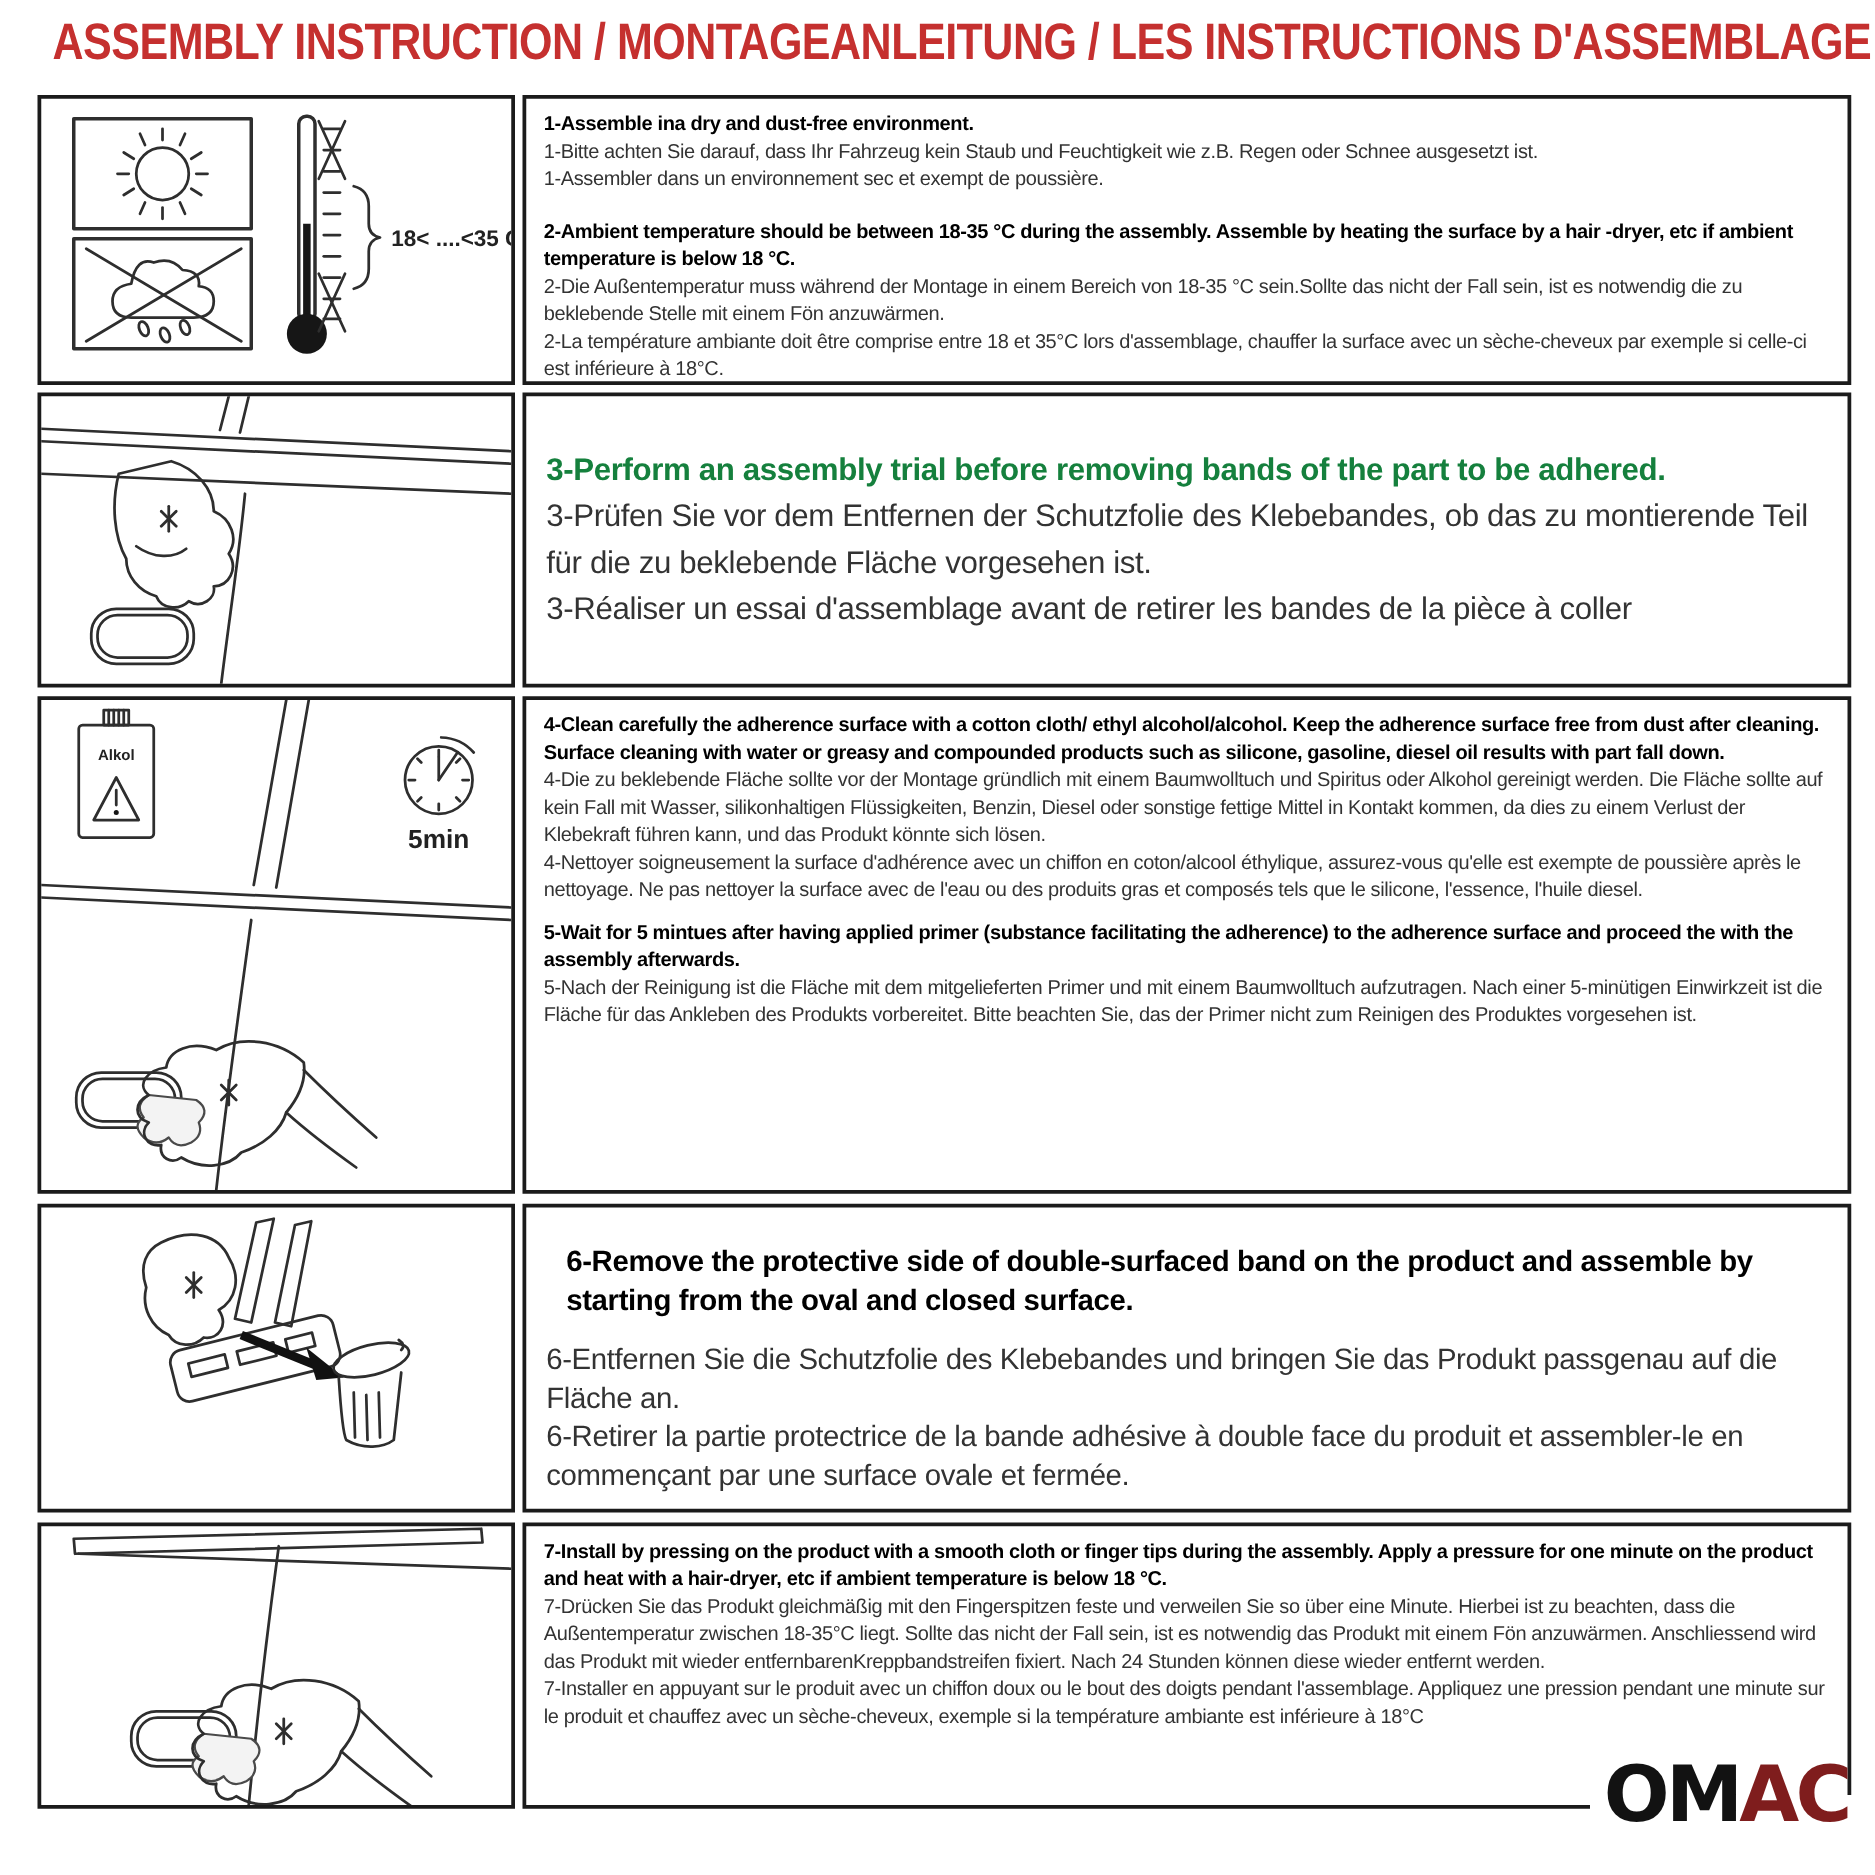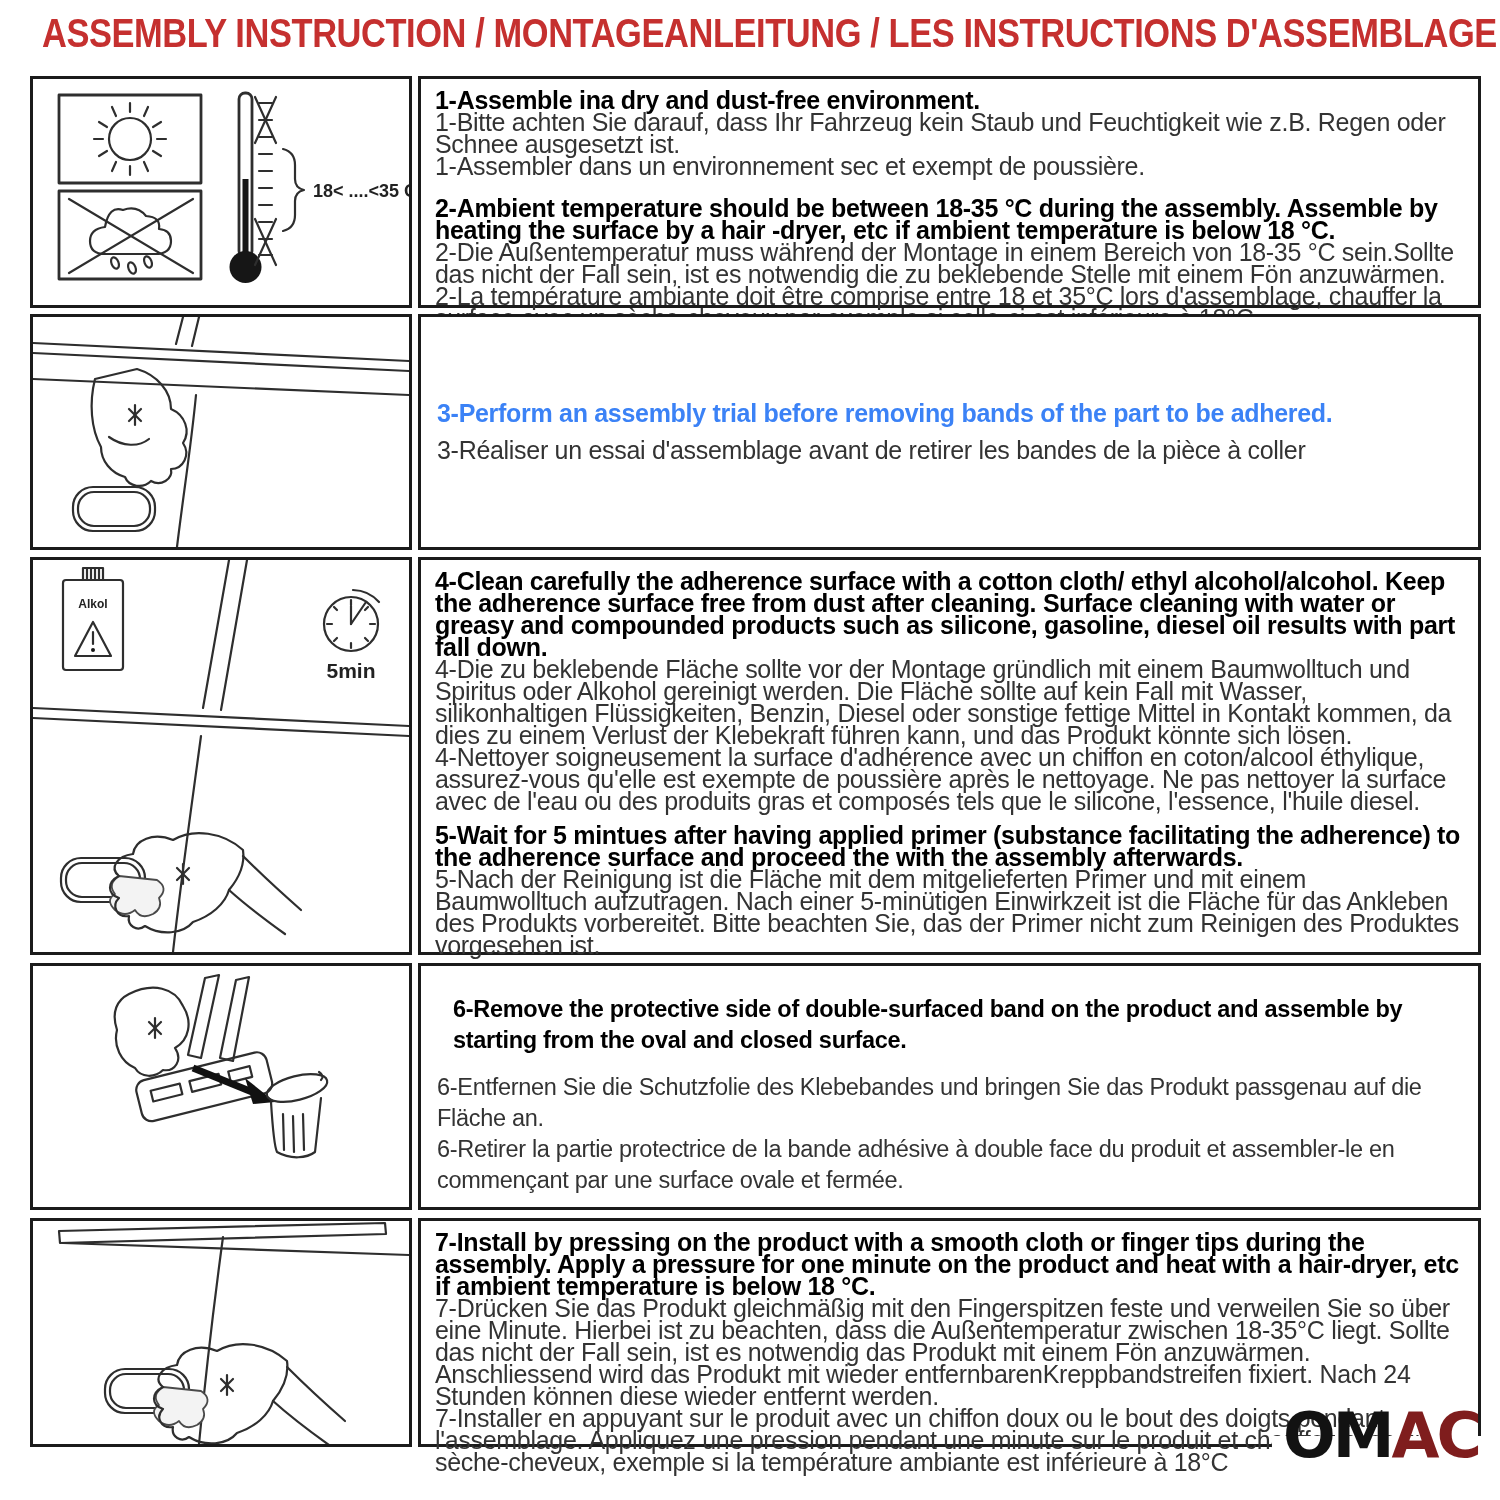--- a/index.html
+++ b/index.html
@@ -6,21 +6,21 @@
   #page{position:relative;width:1500px;height:1500px;background:#fff;overflow:hidden;
         font-family:"Liberation Sans",sans-serif;color:#111;border-radius:32px;}
 
   .title{position:absolute;left:42px;top:10px;font-size:41px;font-weight:bold;
          color:#C5302F;letter-spacing:-0.5px;white-space:nowrap;
          transform:scaleX(0.84);transform-origin:left top;}
 
   .box{position:absolute;border:3px solid #1b1b1b;background:#fff;box-sizing:border-box;}
   .img-box svg{display:block;width:100%;height:100%;}
 
-  .txt{padding:10px 16px 4px 14px;font-size:25px;line-height:22px;letter-spacing:-0.3px;color:#333;}
+  .txt{padding:10px 16px 4px 14px;font-size:16px;line-height:22px;letter-spacing:-0.3px;color:#333;}
   .txt .en{font-weight:bold;color:#000;}
   .txt p{margin:0;}
   .step-gap{height:20px;}
   .step-gap-sm{height:12px;}
 
   .txt-lg{display:flex;flex-direction:column;justify-content:center;
           font-size:25px;line-height:37px;letter-spacing:-0.3px;padding:0 20px 0 16px;}
   .txt-md{display:flex;flex-direction:column;justify-content:center;
           font-size:23.5px;line-height:31px;letter-spacing:-0.3px;padding:0 20px 0 16px;}
 
@@ -125,21 +125,22 @@
         <path class="ln" d="M76,120 C90,130 106,130 116,122"></path>
         <g class="ln" stroke-width="1.6">
           <line x1="96" y1="92" x2="108" y2="104"></line>
             <line x1="108" y1="92" x2="96" y2="104"></line>
           <line x1="102" y1="88" x2="102" y2="108"></line>
         </g>
       </g>
     </svg>
   </div>
   <div class="box txt-lg" style="left:418px;top:314px;width:1063px;height:236px;">
-    <p class="en" style="margin:0;font-weight:bold;color:#3b82f6;">3-Perform an assembly trial before removing bands of the part to be adhered.</p>
+    <p class="en" style="margin:0;font-weight:bold;color:#15803d;">3-Perform an assembly trial before removing bands of the part to be adhered.</p>
+    <p style="margin:0;color:#333;">3-Prüfen Sie vor dem Entfernen der Schutzfolie des Klebebandes, ob das zu montierende Teil für die zu beklebende Fläche vorgesehen ist.</p>
     <p style="margin:0;color:#333;">3-Réaliser un essai d'assemblage avant de retirer les bandes de la pièce à coller</p>
   </div>
 
   <div class="box img-box" style="left:30px;top:557px;width:382px;height:398px;">
     <svg viewBox="0 0 376 392">
       <g>
         <rect class="ln" x="30" y="20" width="60" height="90" rx="3"></rect>
         <rect class="ln" x="50" y="8" width="20" height="12"></rect>
         <g class="ln" stroke-width="1.4">
           <line x1="54" y1="8" x2="54" y2="20"></line>

